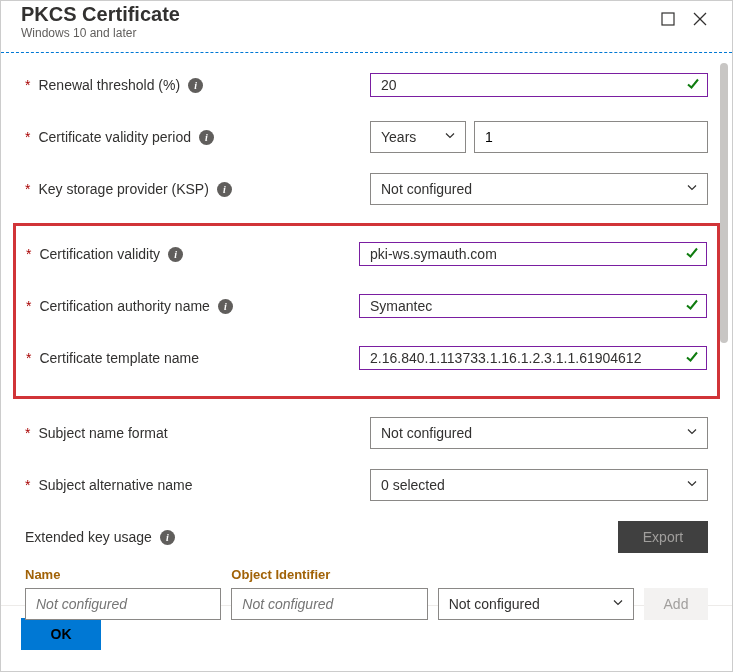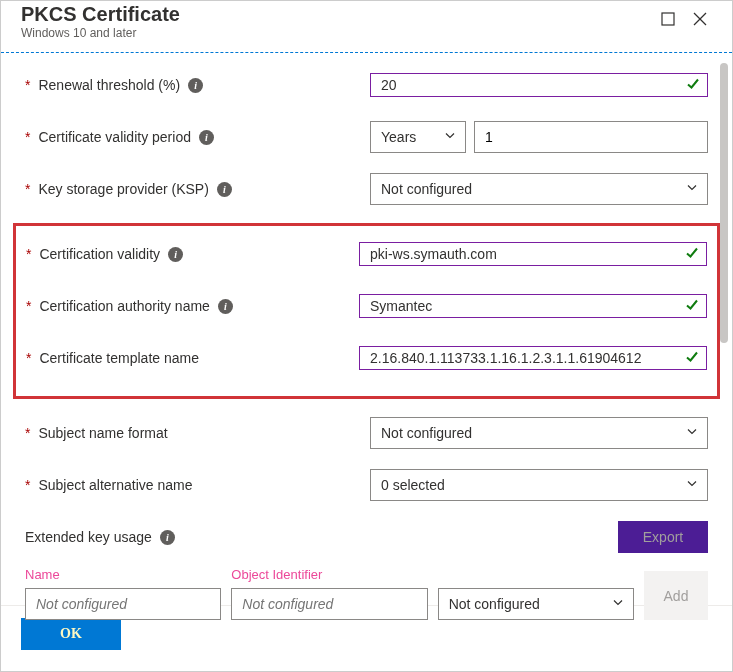--- a/index.html
+++ b/index.html
@@ -141,67 +141,66 @@
   }
   .redgroup .label-col { width: 333px; }
   .eku-head {
     display:flex;
     justify-content:space-between;
     align-items:center;
     margin-bottom:14px;
   }
   .export-btn {
     width: 90px; height: 32px;
-    background: #4c1d95;
+    background: #404040;
     color: #a19f9d;
     border: none;
     text-align:center;
     font-size:14px;
   }
   .eku-cols {
     display:flex;
     gap: 10px;
     align-items:flex-end;
   }
   .eku-col { flex:1; display:flex; flex-direction:column; gap:4px; }
-  .eku-col .lbl { font-size:13px; color:#ec4899; margin-bottom:2px; }
+  .eku-col .lbl { font-size:13px; color:#a16207; margin-bottom:2px;font-weight:bold; }
   .eku-col input {
     height:32px; width:100%;
     padding:4px 10px;
     border:1px solid #8a8886;
     font-size:14px;
     font-style: italic;
     color:#a19f9d;
   }
   .add-btn {
-    width: 64px; height: 49px;
+    width: 64px; height: 32px;
     background: #f3f2f1;
     color: #a19f9d;
     border:none;
     font-size:14px;
   }
   .scrollbar {
     position:absolute;
     right:4px; top:10px;
     width:8px; height:280px;
     background:#c8c6c4;
     border-radius:4px;
   }
   .footer {
     border-top: 1px solid #edebe9;
     padding: 12px 20px;
   }
   .ok-btn {
-    width: 100px; height: 32px;
+    width: 80px; height: 32px;
     background: #0078d4;
-    color: #fef9c3;
+    color: #000000;
     border: none;
     font-size: 14px;
     font-weight: 600;
-    font-family: Liberation Serif, serif;
   }
   .check svg { stroke: #107c10; stroke-width: 2; fill: none; }
 </style>
 </head>
 <body>
 
 <div class="header">
   <div class="title-block">
     <h1>PKCS Certificate</h1>
     <div class="subtitle">Windows 10 and later</div>

